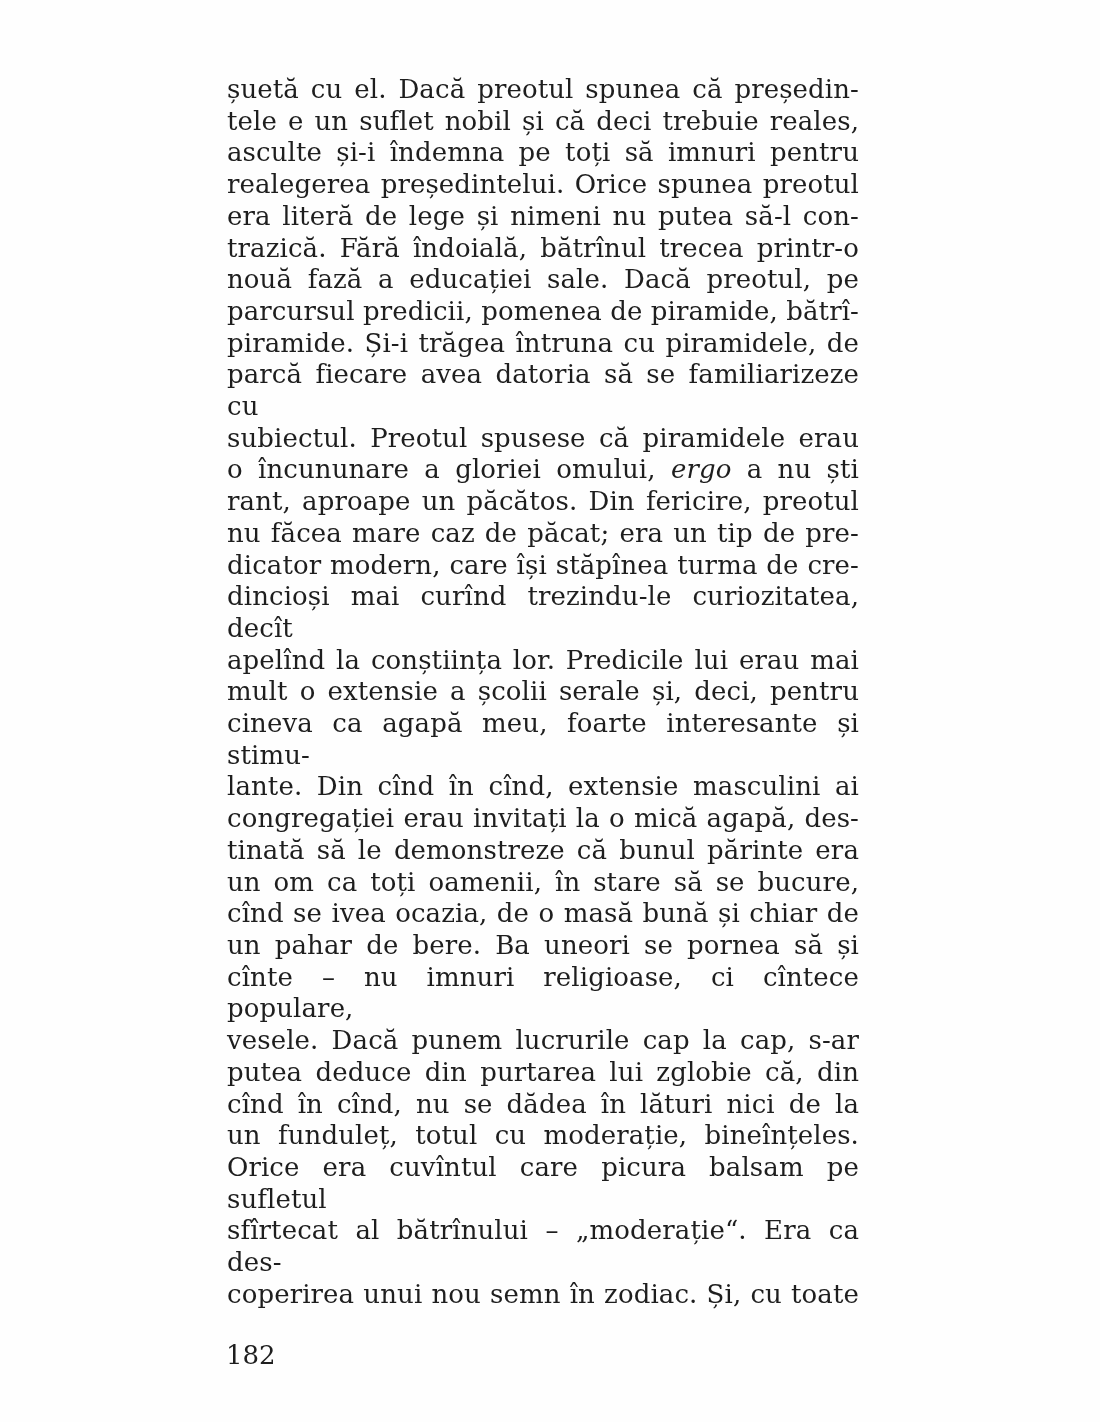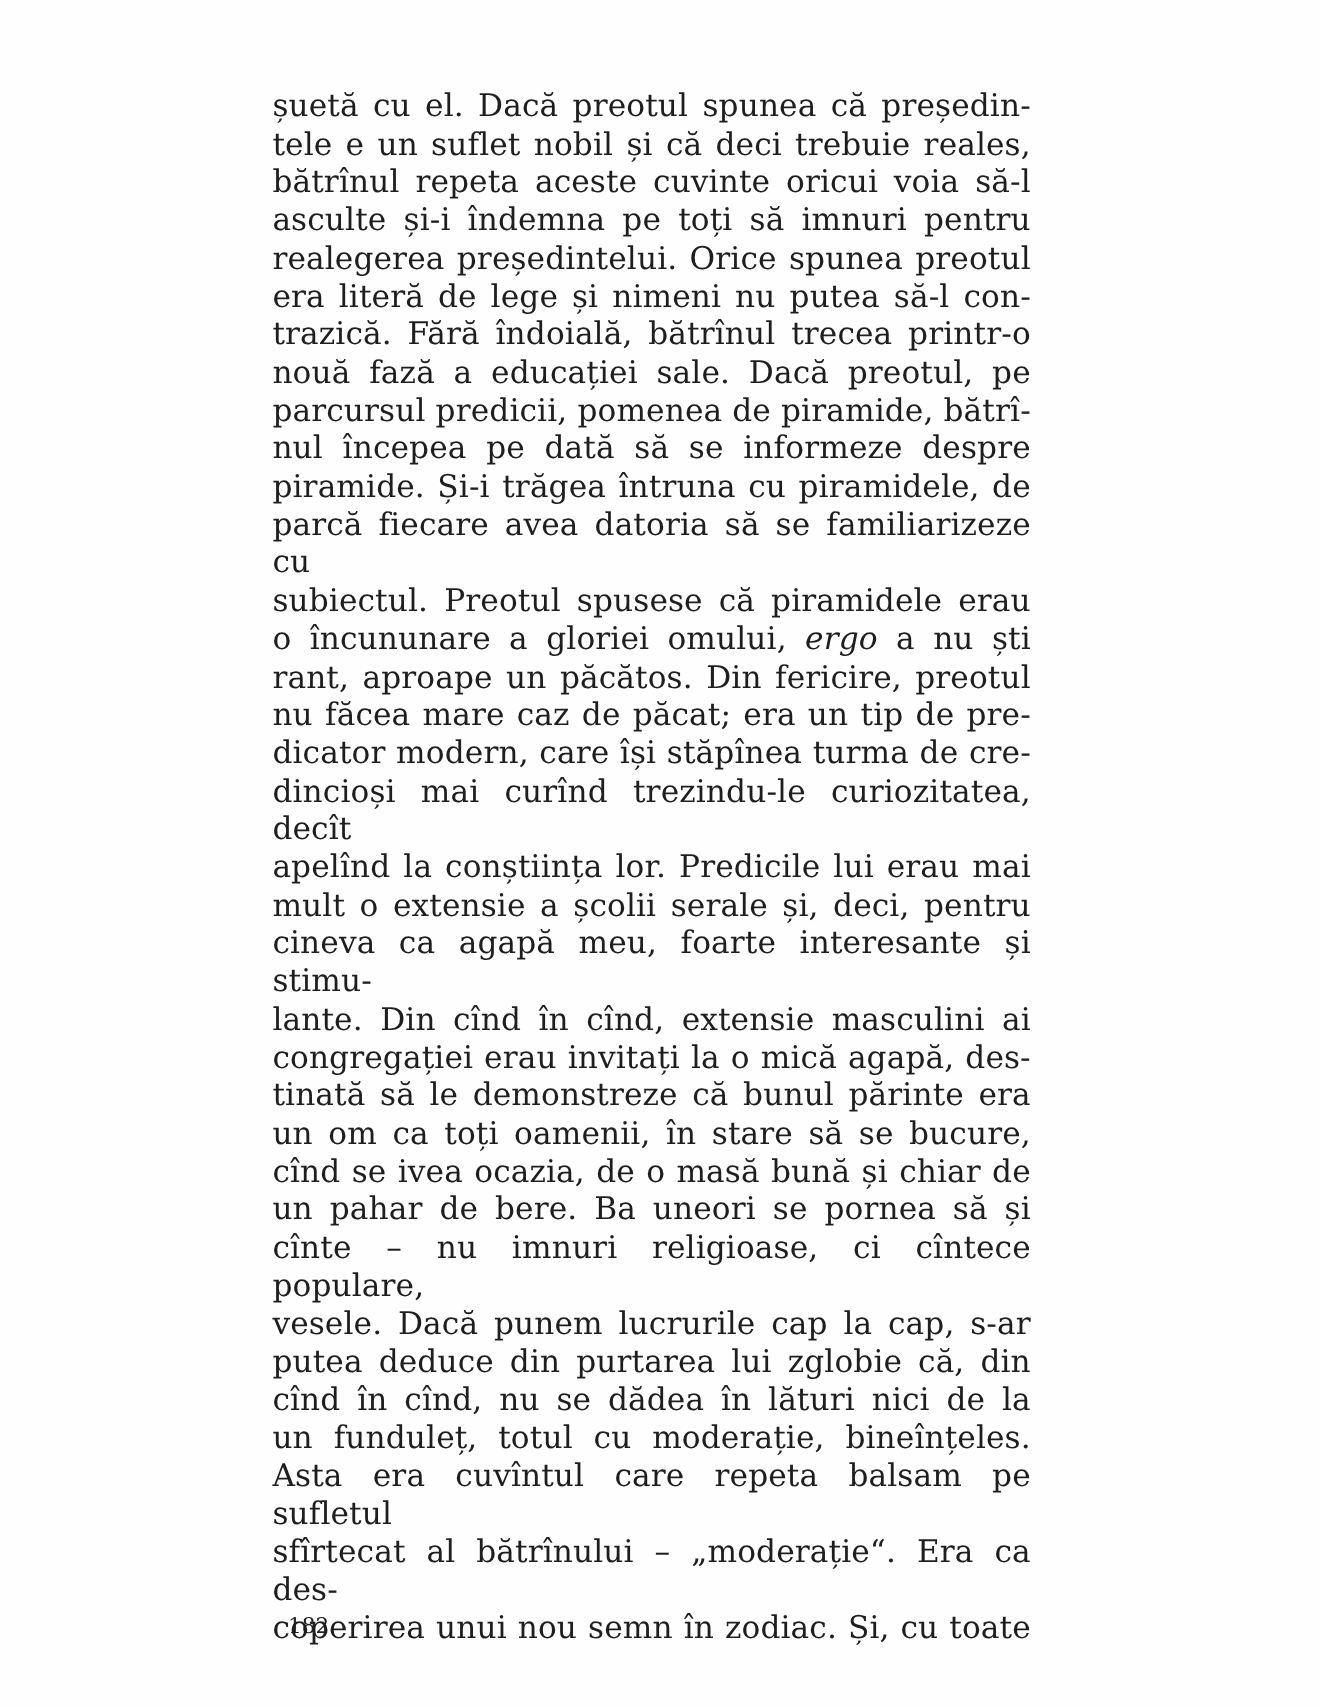--- a/index.html
+++ b/index.html
@@ -32,41 +32,39 @@
   .text-block .line {
     text-align: justify;
     text-align-last: justify;
     white-space: normal;
   }
   .text-block i {
     font-style: italic;
   }
   .page-number {
     position: absolute;
-    left: 240px;
+    left: 226px;
     top: 1340px;
-    font-size: 18px;
+    font-size: 26px;
     line-height: 31.7px;
   }
 </style>
 </head>
 <body>
 
 <div class="page">
   <div class="text-block" id="paragraph-container">
       <div class="line">șuetă cu el. Dacă preotul spunea că președin-</div>
       <div class="line">tele e un suflet nobil și că deci trebuie reales,</div>
-      <div class="line">bătrînul repeta aceste cuvinte oricui voia să-l</div>
       <div class="line">asculte și-i îndemna pe toți să imnuri pentru</div>
       <div class="line">realegerea președintelui. Orice spunea preotul</div>
       <div class="line">era literă de lege și nimeni nu putea să-l con-</div>
       <div class="line">trazică. Fără îndoială, bătrînul trecea printr-o</div>
       <div class="line">nouă fază a educației sale. Dacă preotul, pe</div>
       <div class="line">parcursul predicii, pomenea de piramide, bătrî-</div>
-      <div class="line">nul începea pe dată să se informeze despre</div>
       <div class="line">piramide. Și-i trăgea întruna cu piramidele, de</div>
       <div class="line">parcă fiecare avea datoria să se familiarizeze cu</div>
       <div class="line">subiectul. Preotul spusese că piramidele erau</div>
       <div class="line">o încununare a gloriei omului, <i>ergo</i> a nu ști</div>
       <div class="line">rant, aproape un păcătos. Din fericire, preotul</div>
       <div class="line">nu făcea mare caz de păcat; era un tip de pre-</div>
       <div class="line">dicator modern, care își stăpînea turma de cre-</div>
       <div class="line">dincioși mai curînd trezindu-le curiozitatea, decît</div>
       <div class="line">apelînd la conștiința lor. Predicile lui erau mai</div>
       <div class="line">mult o extensie a școlii serale și, deci, pentru</div>
@@ -75,18 +73,18 @@
       <div class="line">congregației erau invitați la o mică agapă, des-</div>
       <div class="line">tinată să le demonstreze că bunul părinte era</div>
       <div class="line">un om ca toți oamenii, în stare să se bucure,</div>
       <div class="line">cînd se ivea ocazia, de o masă bună și chiar de</div>
       <div class="line">un pahar de bere. Ba uneori se pornea să și</div>
       <div class="line">cînte – nu imnuri religioase, ci cîntece populare,</div>
       <div class="line">vesele. Dacă punem lucrurile cap la cap, s-ar</div>
       <div class="line">putea deduce din purtarea lui zglobie că, din</div>
       <div class="line">cînd în cînd, nu se dădea în lături nici de la</div>
       <div class="line">un funduleț, totul cu moderație, bineînțeles.</div>
-      <div class="line">Asta era cuvîntul care repeta balsam pe sufletul</div>
+      <div class="line">Orice era cuvîntul care picura balsam pe sufletul</div>
       <div class="line">sfîrtecat al bătrînului – „moderație“. Era ca des-</div>
       <div class="line">coperirea unui nou semn în zodiac. Și, cu toate</div>
     </div>
   <div class="page-number">182</div>
 </div>
 
 </body></html>

